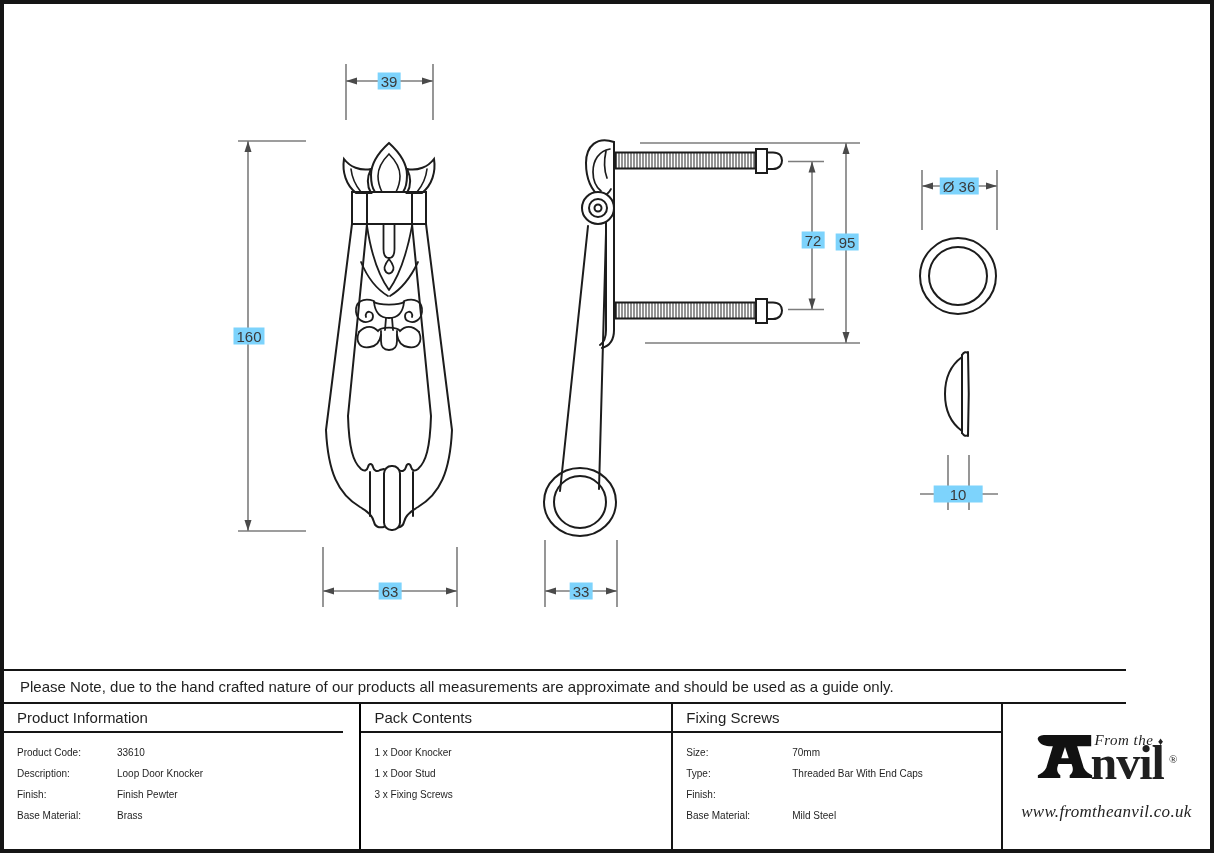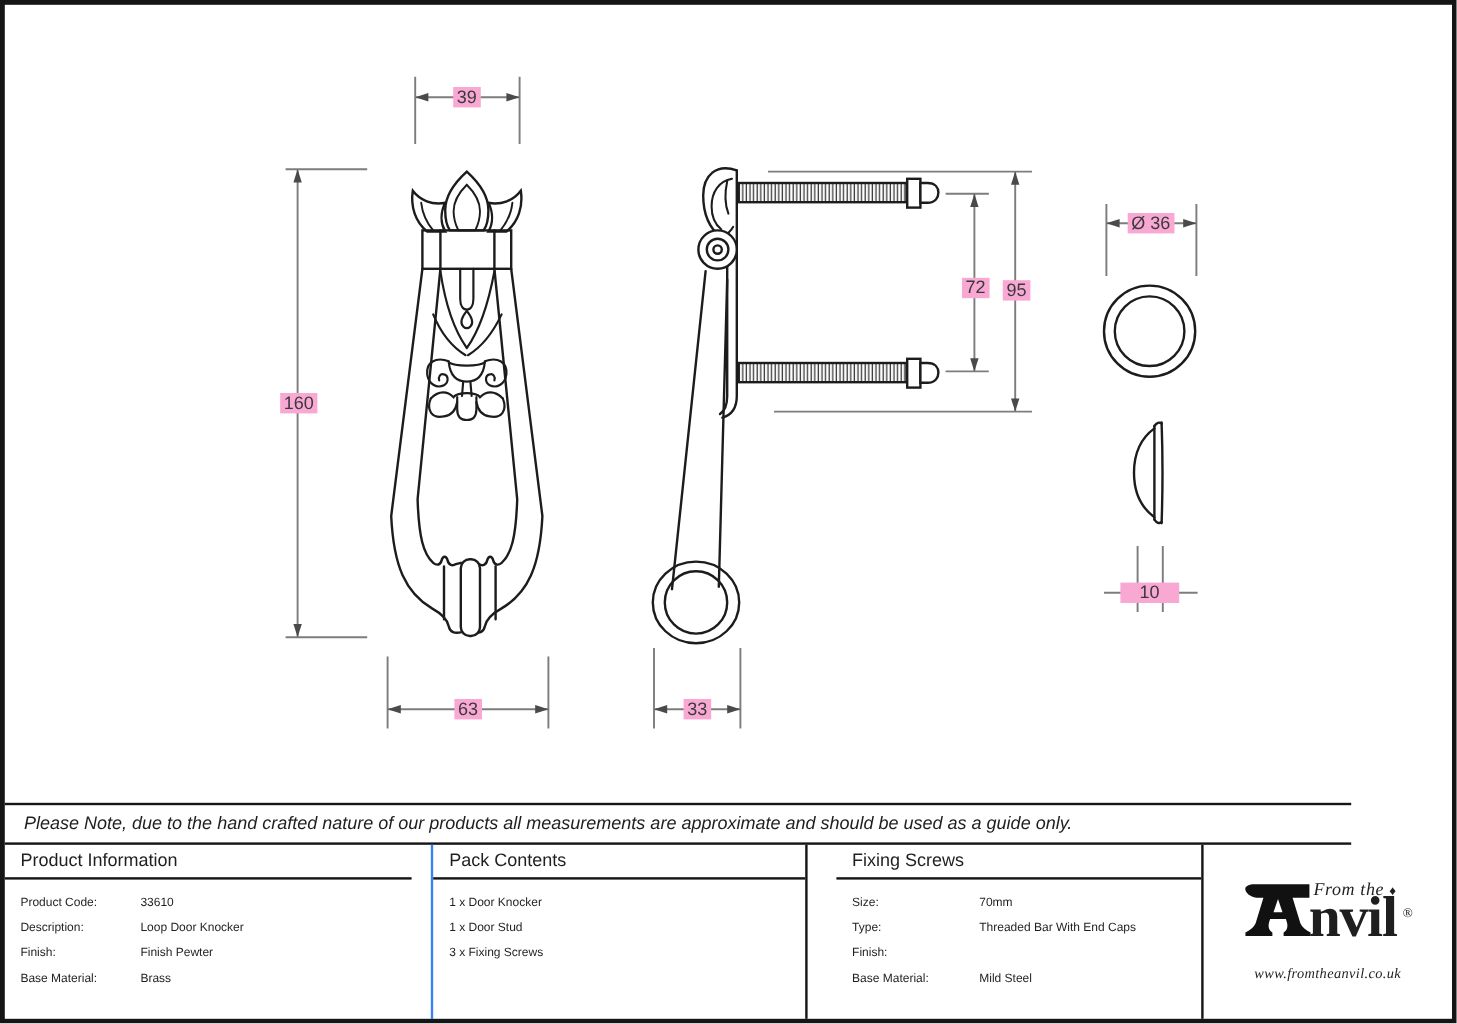--- a/index.html
+++ b/index.html
@@ -3,55 +3,55 @@
 <meta charset="utf-8">
 <style>
   html,body { margin:0; padding:0; background:#e8e8e8; }
   .sheet {
     position:relative; width:1214px; height:853px; background:#ffffff;
     font-family:"Liberation Sans", sans-serif; color:#1f1f1f; overflow:hidden;
   }
   .outer-border { position:absolute; inset:0; border:4px solid #151515; pointer-events:none; z-index:30; }
   .drawing-svg { position:absolute; left:0; top:0; }
   .dim-label {
-    position:absolute; transform:translate(-50%,-50%); background:#f9a8d4;
+    position:absolute; transform:translate(-50%,-50%); background:#7dd3fc;
     padding:0 3px; font-size:15px; color:#3a3a3a; white-space:nowrap; z-index:5;
   }
   .note-strip {
     position:absolute; left:4px; top:669px; width:1122px; height:35px; box-sizing:border-box;
     border-top:2px solid #151515; border-bottom:2px solid #151515;
-    display:flex; align-items:center; padding-left:16px; font-size:15px;font-style:italic;
+    display:flex; align-items:center; padding-left:16px; font-size:15px;
   }
   .spec-table {
     position:absolute; left:4px; top:704px; width:1206px; height:145px;
     display:flex; box-sizing:border-box;
   }
   .spec-col { box-sizing:border-box; height:100%; }
   .col-product { width:344px; }
-  .col-pack { width:316px; border-left:2px solid #3b82f6;margin-left:16px; }
-  .col-fixing { width:334px; border-left:2px solid #151515;padding-left:24px; }
+  .col-pack { width:316px; border-left:2px solid #000000;margin-left:16px; }
+  .col-fixing { width:334px; border-left:2px solid #151515; }
   .col-logo { width:212px; border-left:2px solid #151515; display:flex; align-items:center; justify-content:center; }
   .col-header {
     height:29px; box-sizing:border-box; border-bottom:2px solid #151515;
     display:flex; align-items:center; padding-left:13px; font-size:15px;
   }
   .col-body { padding:9px 0 0 13px; font-size:10px; }
   .kv-row { display:grid; grid-template-columns:100px auto; line-height:21px; }
   .col-fixing .kv-row { grid-template-columns:106px auto; }
   .item-row { line-height:21px; }
   
   .logo { display:flex; flex-direction:column; align-items:center; font-family:"Liberation Serif", serif; }
   .logo-row { display:flex; align-items:flex-start; }
   .logo-right { margin-left:-3px; }
   .from-the { font-size:15px; margin:0 0 0 4px; letter-spacing:0.5px;font-style:italic; }
   .diamond { font-size:11px; }
   .nvil-row { line-height:30px; margin-top:-1px; }
   .nvil { font-size:48px; font-weight:bold; letter-spacing:-1px; }
   .reg { font-size:11px; position:relative; top:-16px; margin-left:1px; }
-  .website { font-size:12px; font-style:italic; margin-top:12px; letter-spacing:0.3px; }
+  .website { font-size:17px; font-style:italic; margin-top:12px; letter-spacing:0.3px; }
 </style>
 </head>
 <body>
 
 <div class="sheet">
   <div class="outer-border"></div>
 
   <svg class="drawing-svg" width="1214" height="853" viewBox="0 0 1214 853">
     <defs>
       <pattern id="thread" width="3" height="8" patternUnits="userSpaceOnUse">

